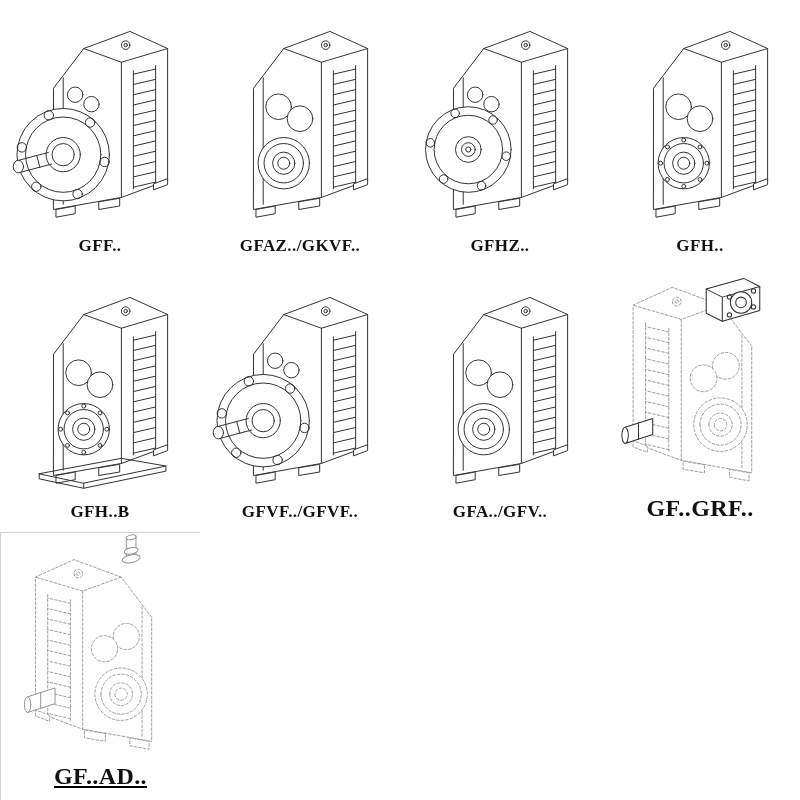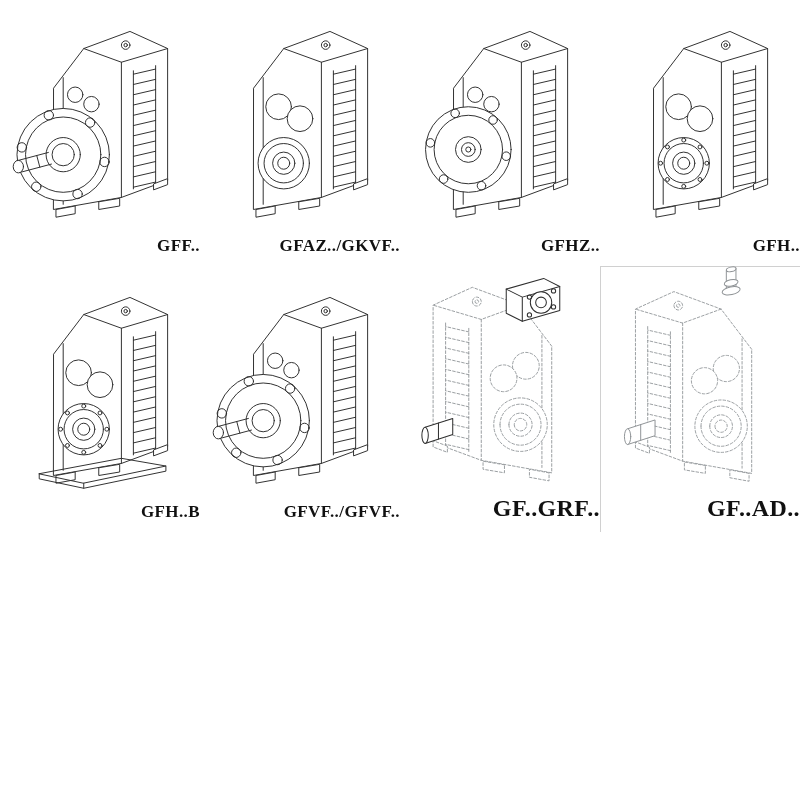--- a/index.html
+++ b/index.html
@@ -1,27 +1,27 @@
 <!DOCTYPE html>
 <html><head>
 <meta charset="utf-8">
 <style>
   html,body{margin:0;padding:0;background:#ffffff;}
   #page{width:800px;height:800px;background:#fff;overflow:hidden;
         font-family:"Liberation Serif","DejaVu Serif",serif;}
   .grid{display:grid;width:800px;height:800px;
         grid-template-columns:repeat(4,200px);
         grid-template-rows:266px 266px 268px;}
-  .cell{display:flex;flex-direction:column;align-items:flex-end;justify-content:flex-end;
+  .cell{display:flex;flex-direction:column;align-items:center;justify-content:flex-end;
         padding-bottom:10px;box-sizing:border-box;margin:0;}
   .art{flex:1 1 auto;display:flex;align-items:center;justify-content:center;width:100%;}
   .lbl{font-weight:700;font-size:17px;letter-spacing:.4px;color:#111;text-align:center;
        margin-top:2px;white-space:nowrap;}
   .lbl-lg{font-size:24px;}
-  .cell-bordered{border-top:1px solid #d0d0d0;border-left:1px solid #d0d0d0;}
+  .cell-bordered{border-top:1px solid #d0d0d0;border-left:1px solid #d0d0d0;text-decoration:underline;}
   svg{display:block;}
   use.solid{stroke:#2f2f2f;fill:none;stroke-width:1.15;stroke-linejoin:round;stroke-linecap:round;}
   use.ghost{stroke:#8f9396;fill:none;stroke-width:1;stroke-linejoin:round;stroke-linecap:round;
             stroke-dasharray:3 2.2;}
   use.mid{stroke:#8d9194;fill:none;stroke-width:1.1;stroke-linejoin:round;stroke-linecap:round;}
 </style>
 </head>
 <body>
 
 <div id="page">
@@ -221,20 +221,30 @@
       <div class="art">
         <svg width="190" height="224" viewBox="-24 -16 222 260">
           <use href="#hsg" class="solid"></use>
             <use href="#gphi" class="solid"></use>
             <use href="#flange" class="solid"></use>
         </svg>
       </div>
       <figcaption class="lbl">GFVF../GFVF..</figcaption>
     </figure>
 
+    <figure class="cell">
+      <div class="art">
+        <svg width="190" height="224" viewBox="-24 -16 222 260">
+          <use href="#hsg" class="solid"></use>
+            <use href="#gp" class="solid"></use>
+            <use href="#bore" class="solid"></use>
+        </svg>
+      </div>
+      <figcaption class="lbl">GFA../GFV..</figcaption>
+    </figure>
 
     <figure class="cell">
       <div class="art">
         <svg width="198" height="233" viewBox="-24 -16 222 260">
           <use href="#gbR" class="ghost"></use>
             <use href="#grfad" class="solid"></use>
             <use href="#shaftL" class="solid"></use>
         </svg>
       </div>
       <figcaption class="lbl lbl-lg">GF..GRF..</figcaption>

